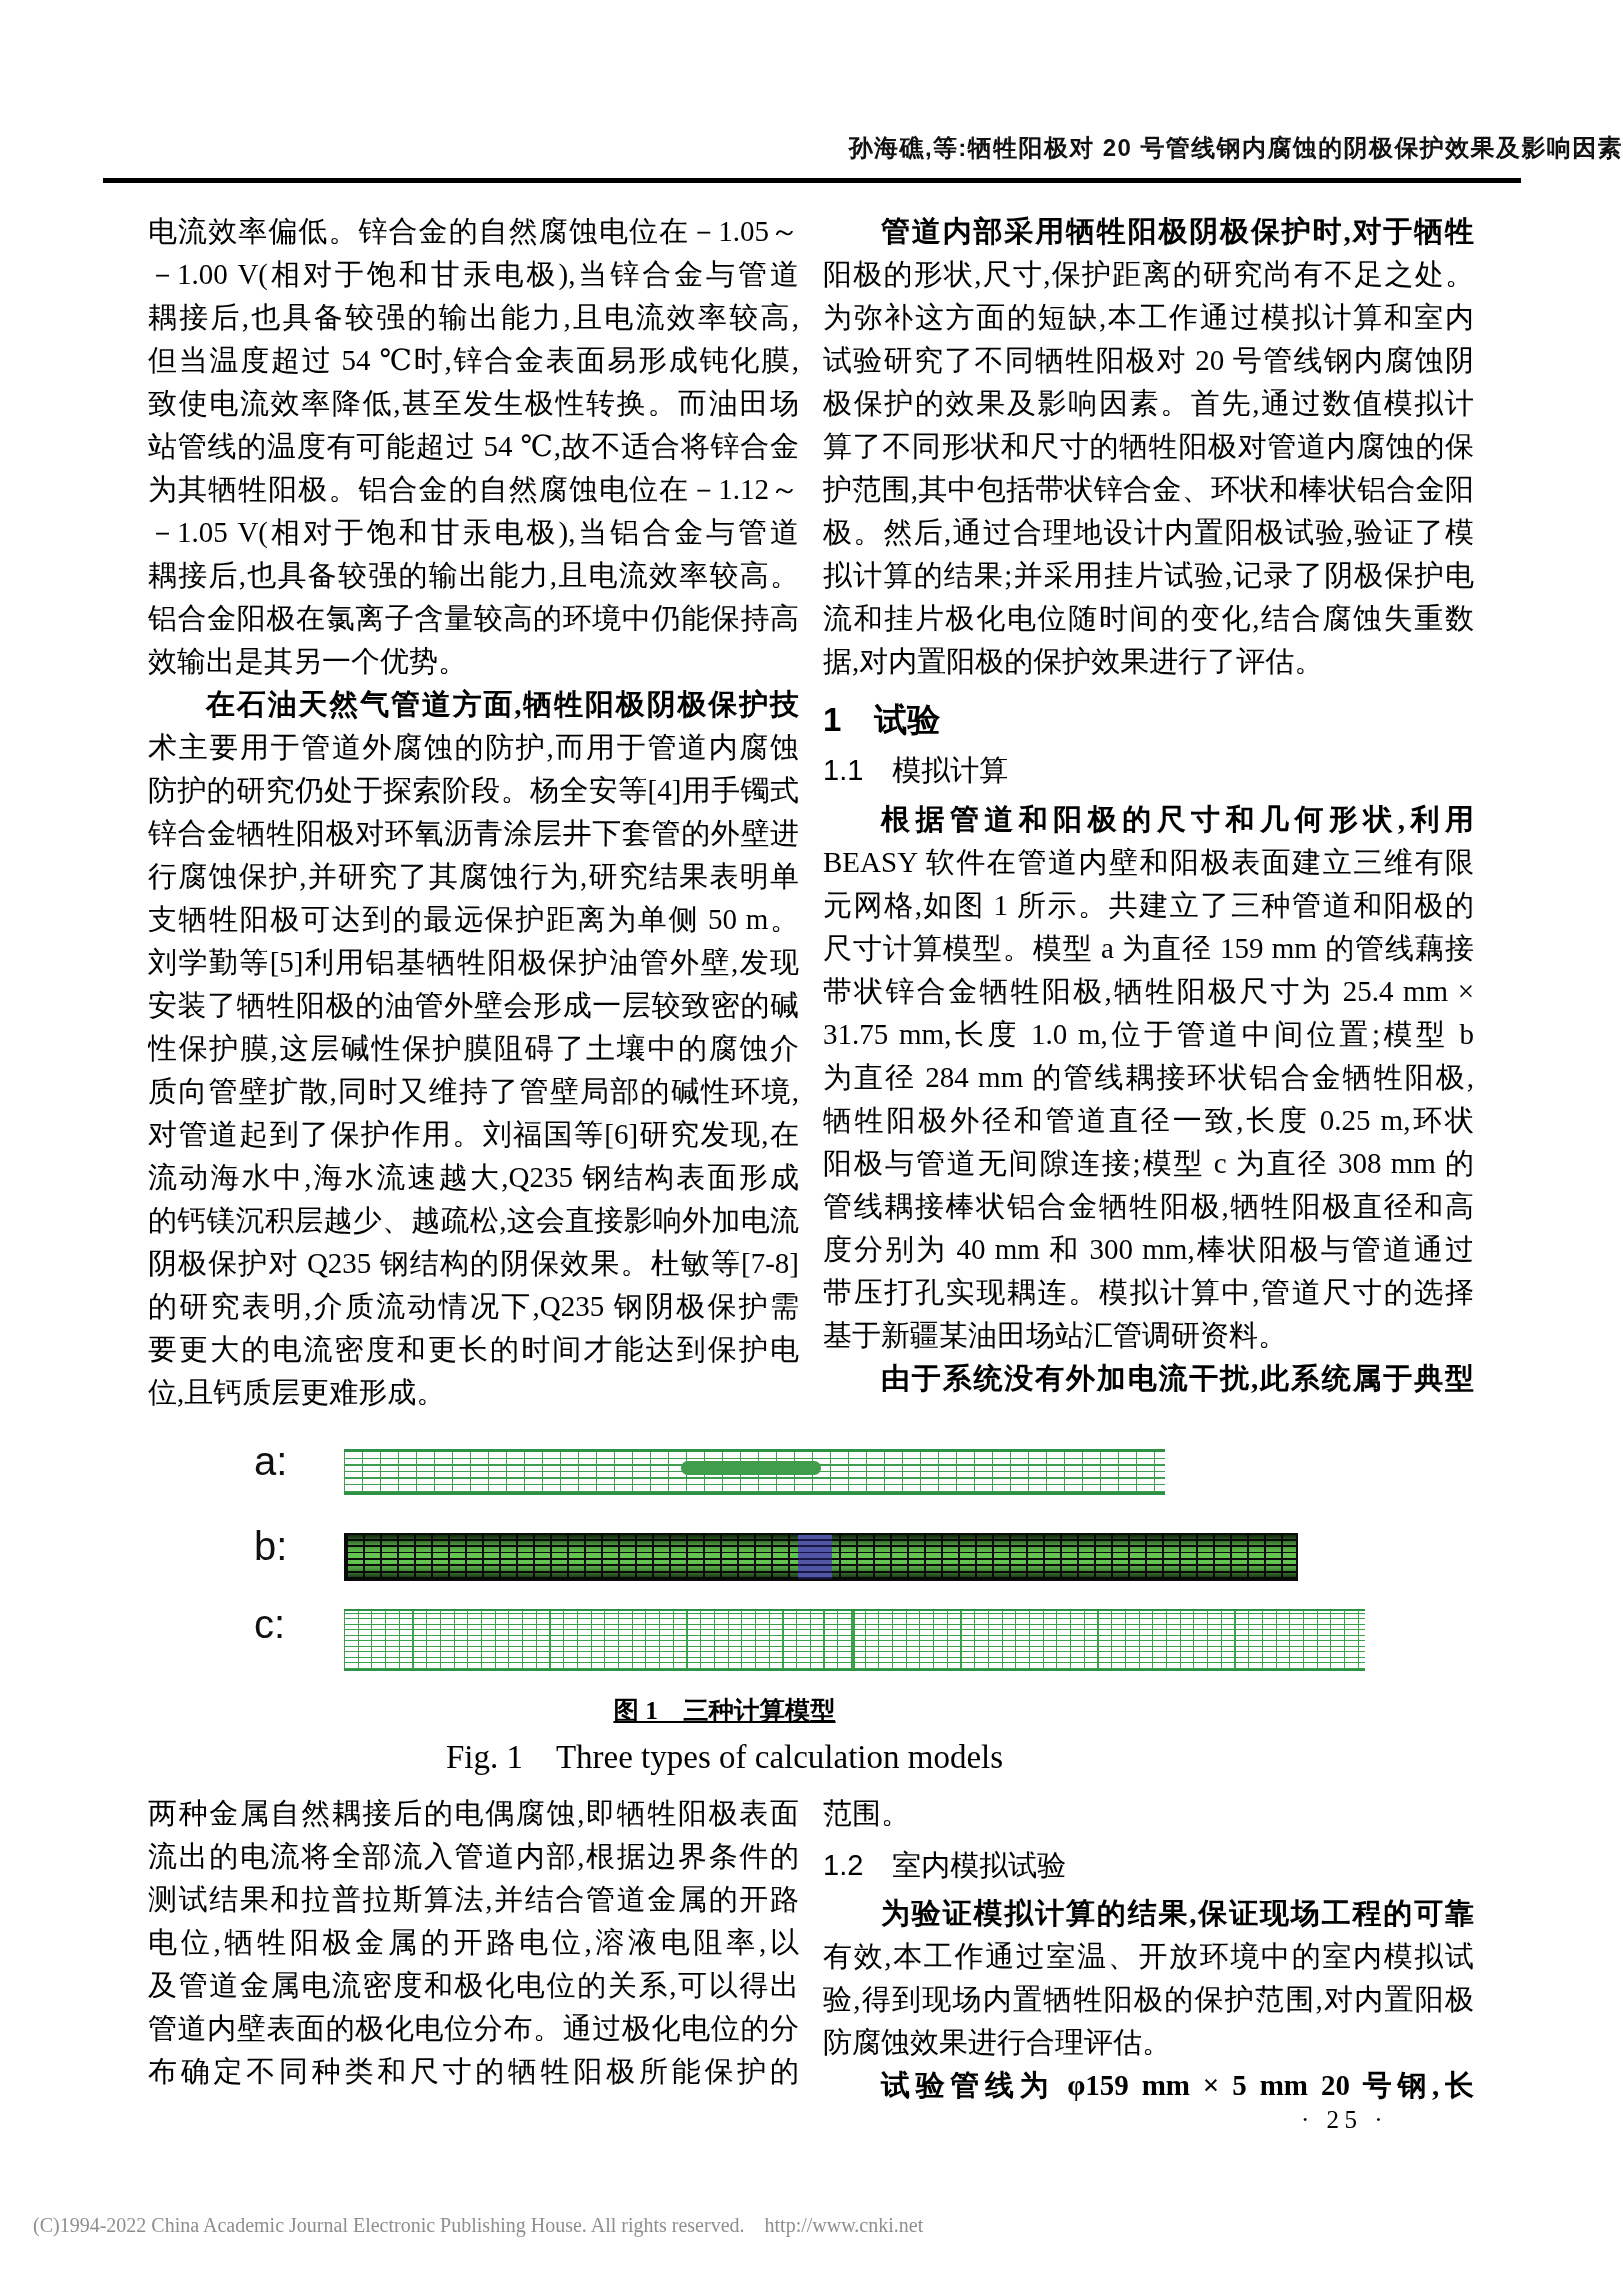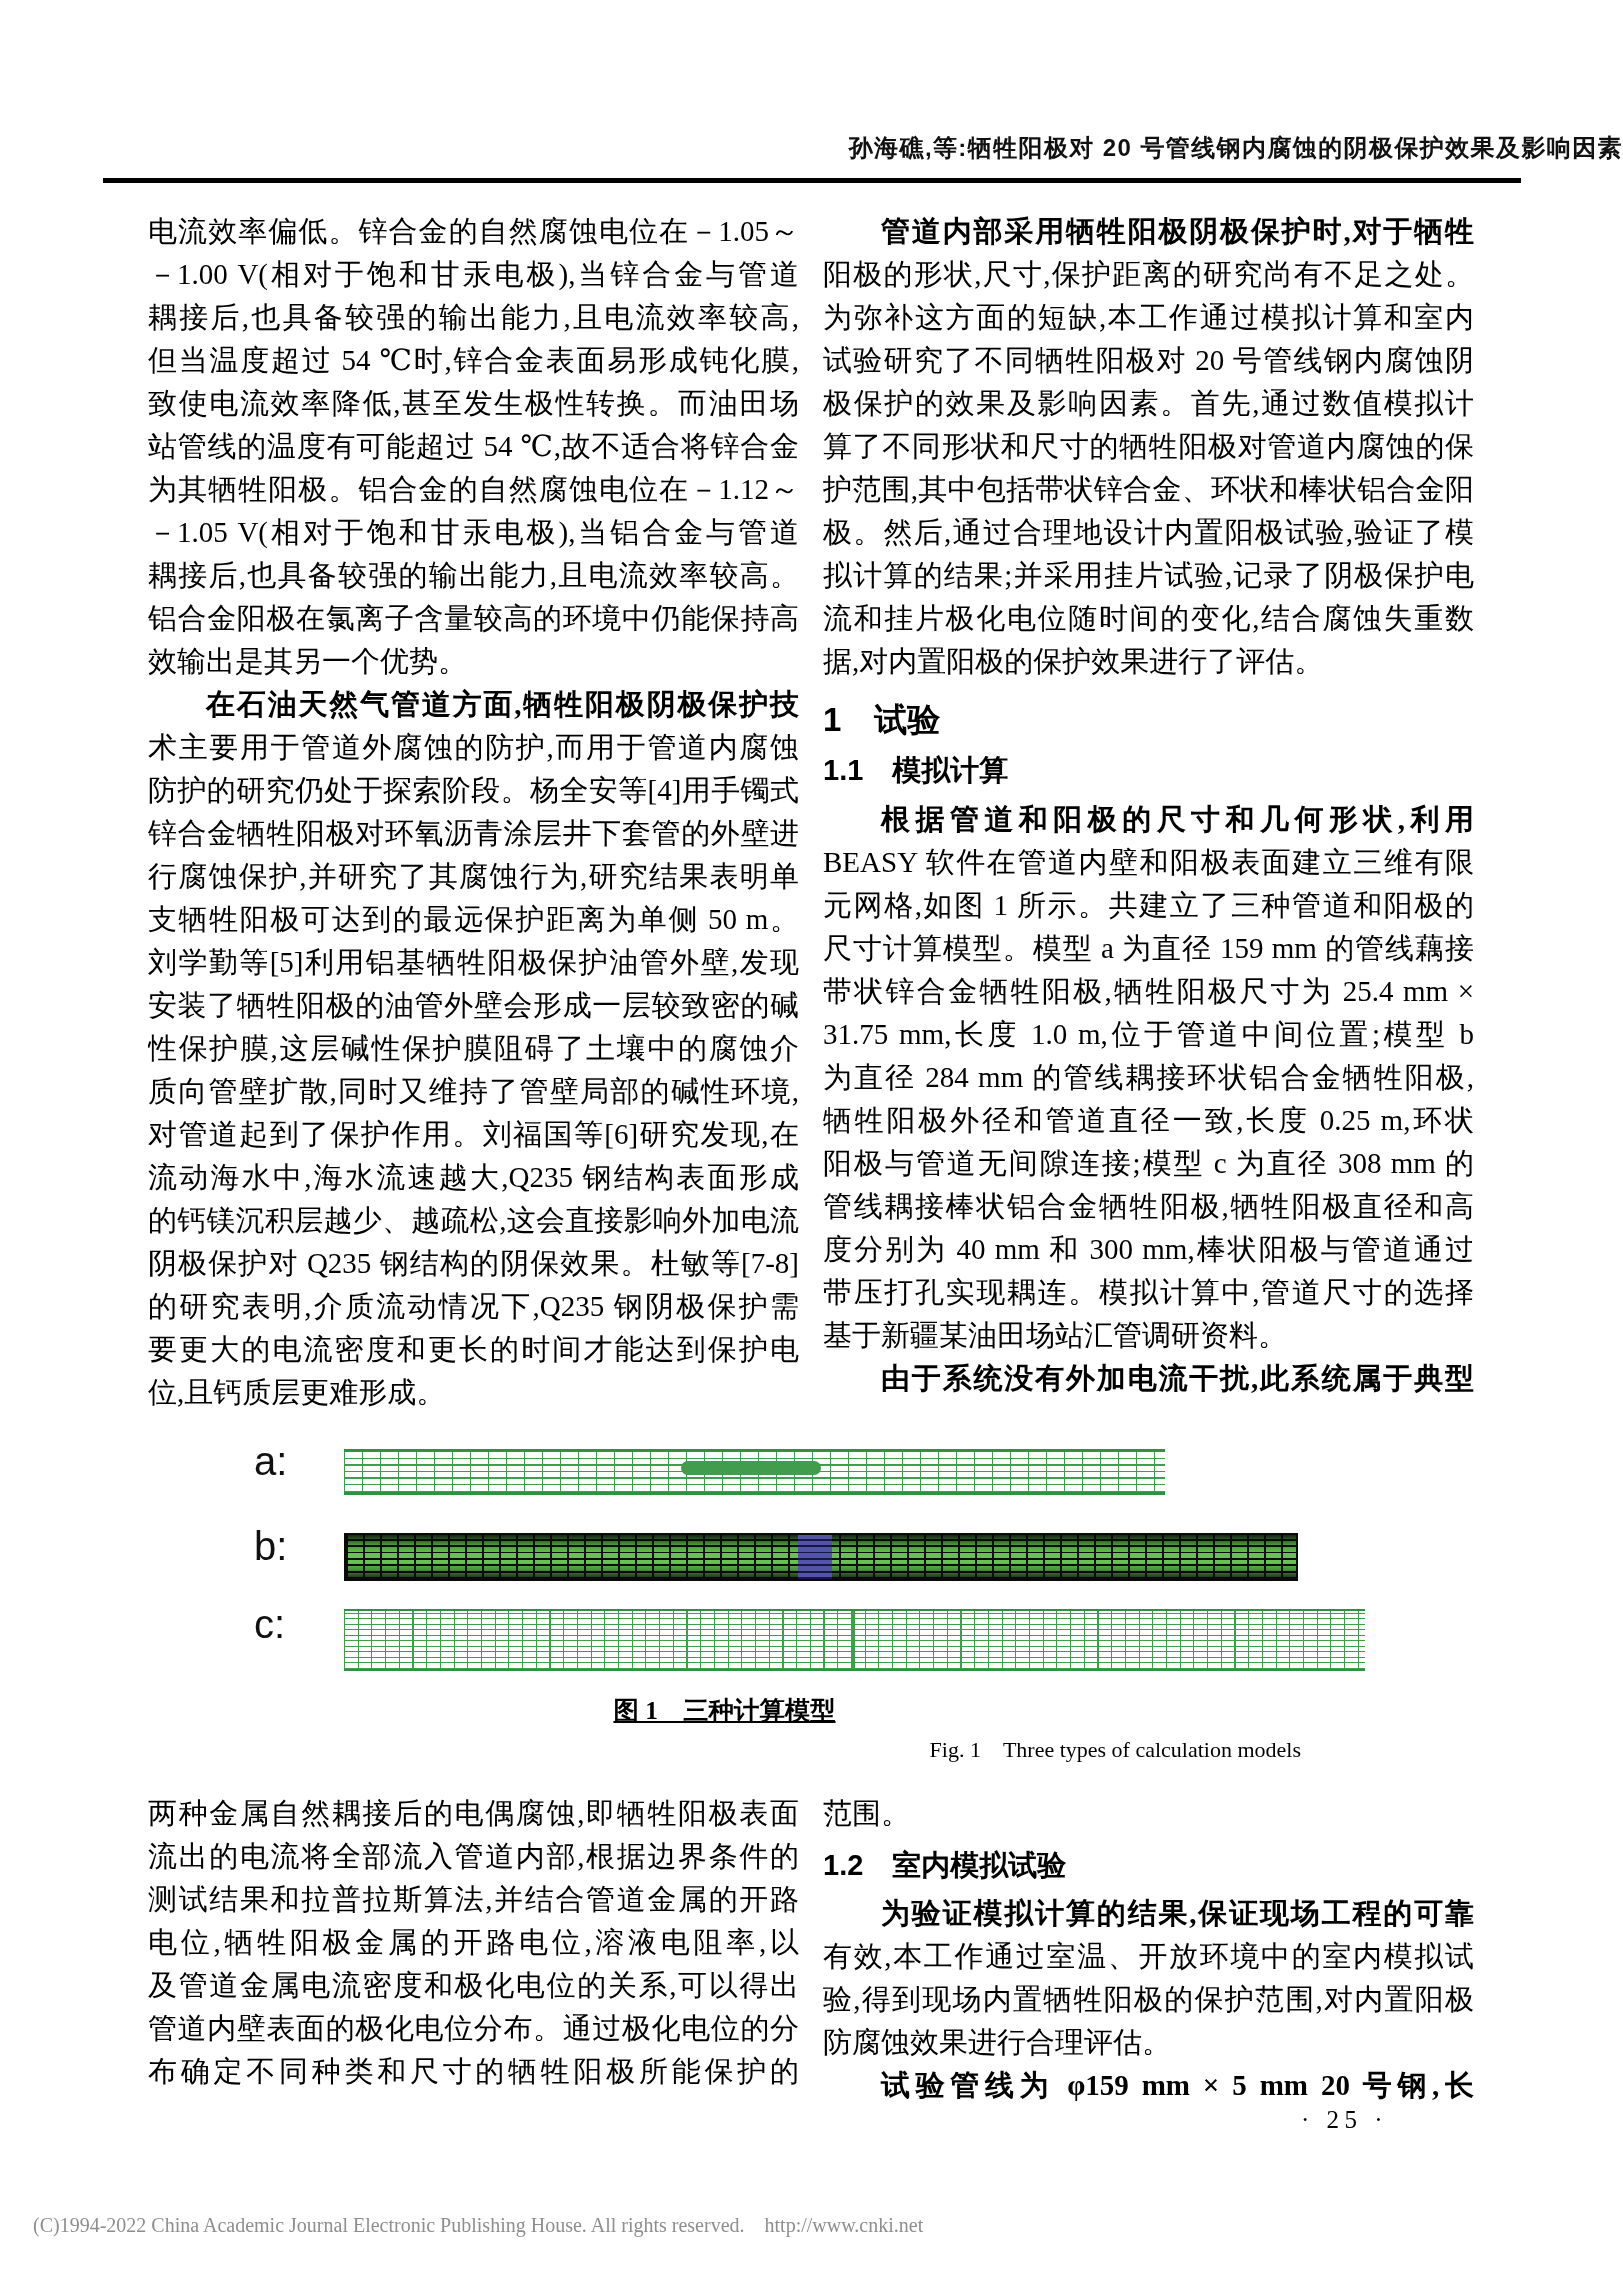--- a/index.html
+++ b/index.html
@@ -12,21 +12,21 @@
   .col{position:absolute;width:651px;font-size:29px;}
   .top-left{top:210px;left:148px;}
   .top-right{top:210px;left:823px;}
   .bot-left{top:1792px;left:148px;}
   .bot-right{top:1792px;left:823px;}
   .line{height:43px;line-height:43px;text-align:justify;text-align-last:justify;overflow:hidden;}
   .line.end{text-align-last:left;}
   .line.ind{text-indent:58px;font-weight:bold;}
   .h-sec{font-family:"Liberation Sans","DejaVu Sans",sans-serif;font-weight:700;
          font-size:33px;line-height:38px;margin:18px 0 12.4px 0;}
-  .h-sub{font-family:"Liberation Sans","DejaVu Sans",sans-serif;font-weight:700;
+  .h-sub{font-family:"Liberation Sans","DejaVu Sans",sans-serif;font-weight:400;
          font-size:29px;line-height:38px;margin:11px 0 8.2px 0;}
   .figure{position:absolute;top:1435px;left:148px;width:1328px;height:238px;}
   .flabel{position:absolute;left:106px;font-family:"Liberation Sans","DejaVu Sans",sans-serif;
           font-size:40px;font-weight:500;color:#111;line-height:1;}
   .mesh{position:absolute;left:196px;}
   .mesh-a{top:13.7px;width:821px;height:40px;
     border-top:3.4px solid #2f9143;border-bottom:3.4px solid #2f9143;
     background:
       repeating-linear-gradient(90deg,#3c9e4e 0 1.4px,transparent 1.4px 18px),
       repeating-linear-gradient(0deg,#3c9e4e 0 1.4px,transparent 1.4px 6.6px),
@@ -43,21 +43,21 @@
     background:repeating-linear-gradient(0deg,#171647 0 1.7px,#5254a6 1.7px 6.4px);}
   .mesh-c{top:174px;width:1021px;height:58px;
     border-top:2.7px solid #2f9143;border-bottom:2.7px solid #2f9143;
     background:
       repeating-linear-gradient(90deg,#3aa04a 0 1.1px,transparent 1.1px 13.7px),
       repeating-linear-gradient(0deg,#3aa04a 0 1.1px,transparent 1.1px 5.5px),
       #fff;}
   .rod{position:absolute;left:49.7%;top:0;width:3.4px;height:100%;background:#3aa04a;}
   .cap-cn{position:absolute;top:1694px;left:148px;width:1153px;text-align:center;
           font-weight:700;font-size:25.4px;text-decoration:underline;}
-  .cap-en{position:absolute;top:1735px;left:148px;width:1153px;text-align:right;font-size:22px;}
+  .cap-en{position:absolute;top:1735px;left:148px;width:1153px;text-align:center;font-size:33px;}
   .pagenum{position:absolute;top:2106px;left:1301px;font-size:25px;letter-spacing:5.5px;}
   .footer{position:absolute;top:2214px;left:33px;font-size:20px;color:#8e8e8e;white-space:pre;}
 </style>
 </head>
 <body>
 
 <div class="page">
 
   <div class="hdr">孙海礁,等:牺牲阳极对 20 号管线钢内腐蚀的阴极保护效果及影响因素</div>
   <div class="hdr-rule"></div>

